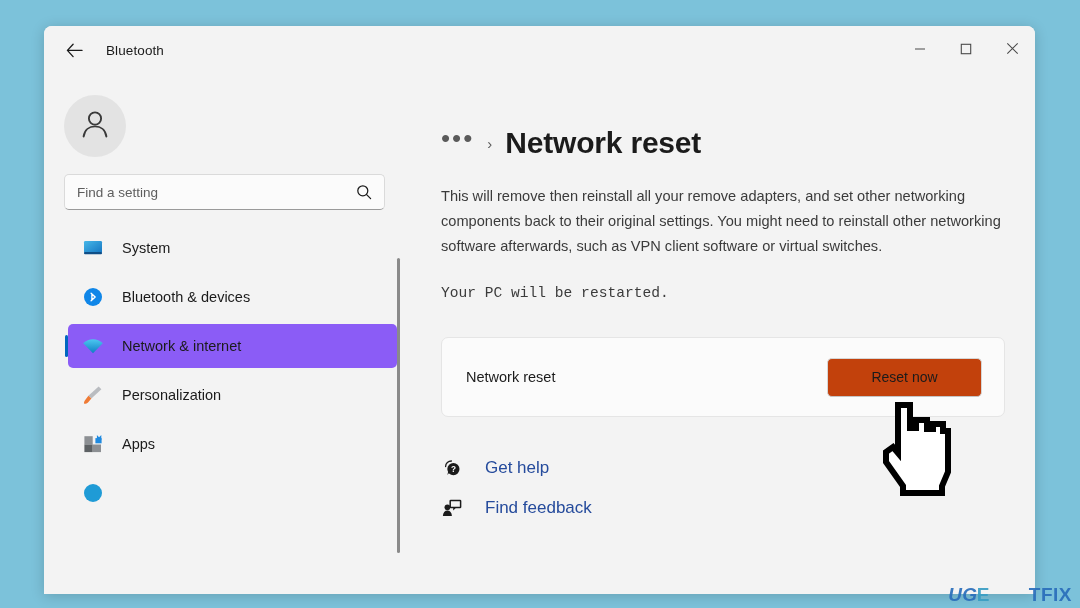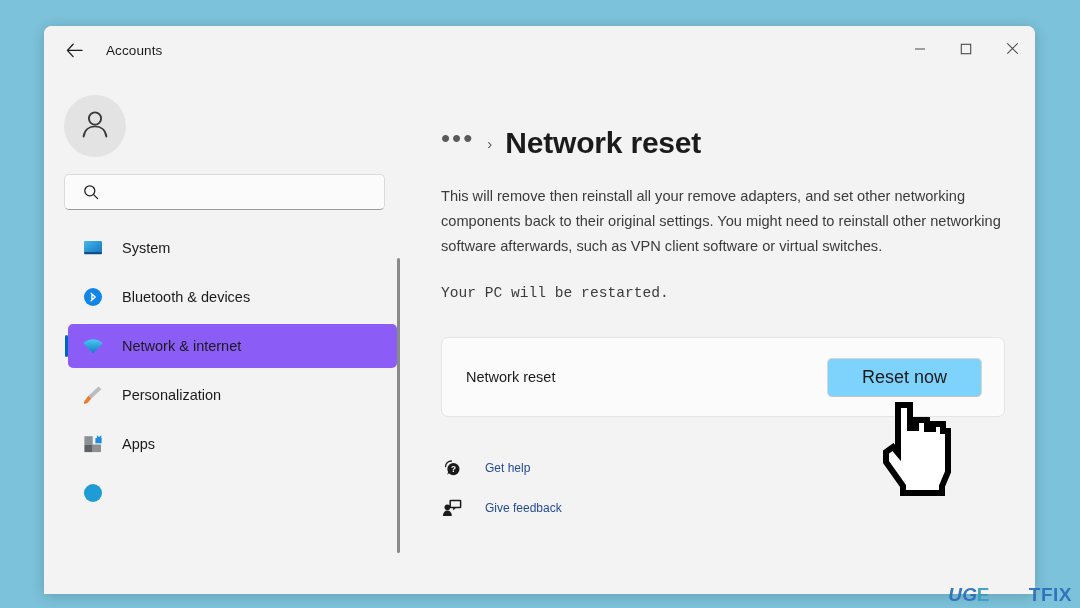--- a/index.html
+++ b/index.html
@@ -225,26 +225,26 @@
     justify-content: space-between;
     padding: 0 22px 0 24px;
   }
   .card-label {
     font-size: 14.5px;
     color: #1b1b1b;
   }
   .reset-btn {
     min-width: 155px;
     height: 39px;
-    background: #7dd3fc;
+    background: #c2410c;
     border: 1px solid #d6d6d6;
     border-bottom-color: #c4c4c4;
     border-radius: 5px;
     font-family: inherit;
-    font-size: 18px;
+    font-size: 14px;
     color: #1b1b1b;
     cursor: pointer;
   }
 
   .links {
     margin-top: 40px;
   }
   .link-row {
     display: flex;
     align-items: center;
@@ -252,21 +252,21 @@
     cursor: pointer;
     width: fit-content;
   }
   .link-ico {
     width: 22px; height: 22px;
     flex: 0 0 22px;
     display: flex; align-items: center; justify-content: center;
     margin-right: 22px;
   }
   .link-text {
-    font-size: 12px;
+    font-size: 17px;
     color: #254b9c;
   }
 
   
   #hand-cursor {
     position: absolute;
     left: 876px;
     top: 398px;
     width: 78px;
     height: 98px;
@@ -297,21 +297,21 @@
 <div id="settings-window">
 
   <div class="titlebar">
     <div class="back-btn">
       <span>
         <svg width="17" height="15" viewBox="0 0 17 15">
           <path d="M7.1 1.2 L1.4 7.4 L7.1 13.6 M1.6 7.4 L16 7.4" fill="none" stroke="#1b1b1b" stroke-width="1.35" stroke-linecap="round" stroke-linejoin="round"></path>
         </svg>
       </span>
     </div>
-    <div class="app-title">Accounts</div>
+    <div class="app-title">Bluetooth</div>
 
     <div class="win-controls">
       <div class="win-btn">
         <span>
           <svg width="12" height="12" viewBox="0 0 12 12">
             <path d="M1 6 H11" stroke="#4a4a4a" stroke-width="1.1"></path>
           </svg>
         </span>
       </div>
       <div class="win-btn">
@@ -340,20 +340,21 @@
           <span>
             <svg width="34" height="34" viewBox="0 0 34 34">
               <circle cx="17" cy="11.5" r="6.1" fill="none" stroke="#3a3a3a" stroke-width="1.9"></circle>
               <path d="M5.6 29.5 C6.6 22.6 11.4 19.4 17 19.4 C22.6 19.4 27.4 22.6 28.4 29.5" fill="none" stroke="#3a3a3a" stroke-width="1.9" stroke-linecap="round"></path>
             </svg>
           </span>
         </div>
       </div>
 
       <div class="search-wrap">
+        <input class="search-input" type="text" placeholder="Find a setting" style="">
         <span class="search-icon">
           <svg width="16" height="16" viewBox="0 0 16 16">
             <circle cx="6.8" cy="6.8" r="5" fill="none" stroke="#1b1b1b" stroke-width="1.25"></circle>
             <path d="M10.6 10.6 L14.6 14.6" stroke="#1b1b1b" stroke-width="1.25" stroke-linecap="round"></path>
           </svg>
         </span>
       </div>
 
       <div class="nav-list">
 
@@ -466,21 +467,21 @@
         </div>
         <div class="link-row">
           <span class="link-ico">
             <svg width="20" height="20" viewBox="0 0 20 20">
               <rect x="8.2" y="2.4" width="10.4" height="7.2" rx="0.6" fill="none" stroke="#1b1b1b" stroke-width="1.5"></rect>
               <path d="M11.2 9.6 L11.2 12.6 L14.2 9.6 Z" fill="#1b1b1b"></path>
               <circle cx="5.4" cy="9.3" r="2.9" fill="#1b1b1b"></circle>
               <path d="M0.9 18 C0.9 14.3 2.9 12.4 5.4 12.4 C7.9 12.4 9.9 14.3 9.9 18 Z" fill="#1b1b1b"></path>
             </svg>
           </span>
-          <span class="link-text">Give feedback</span>
+          <span class="link-text">Find feedback</span>
         </div>
       </div>
 
     </div>
   </div>
 </div>
 
 <div id="hand-cursor">
   <svg width="78" height="98" viewBox="0 0 78 98">
     <path d="M22 38 L22 7 L34 7 L34 30 L40 30 L40 22 L51 22 L51 31 L57 31

